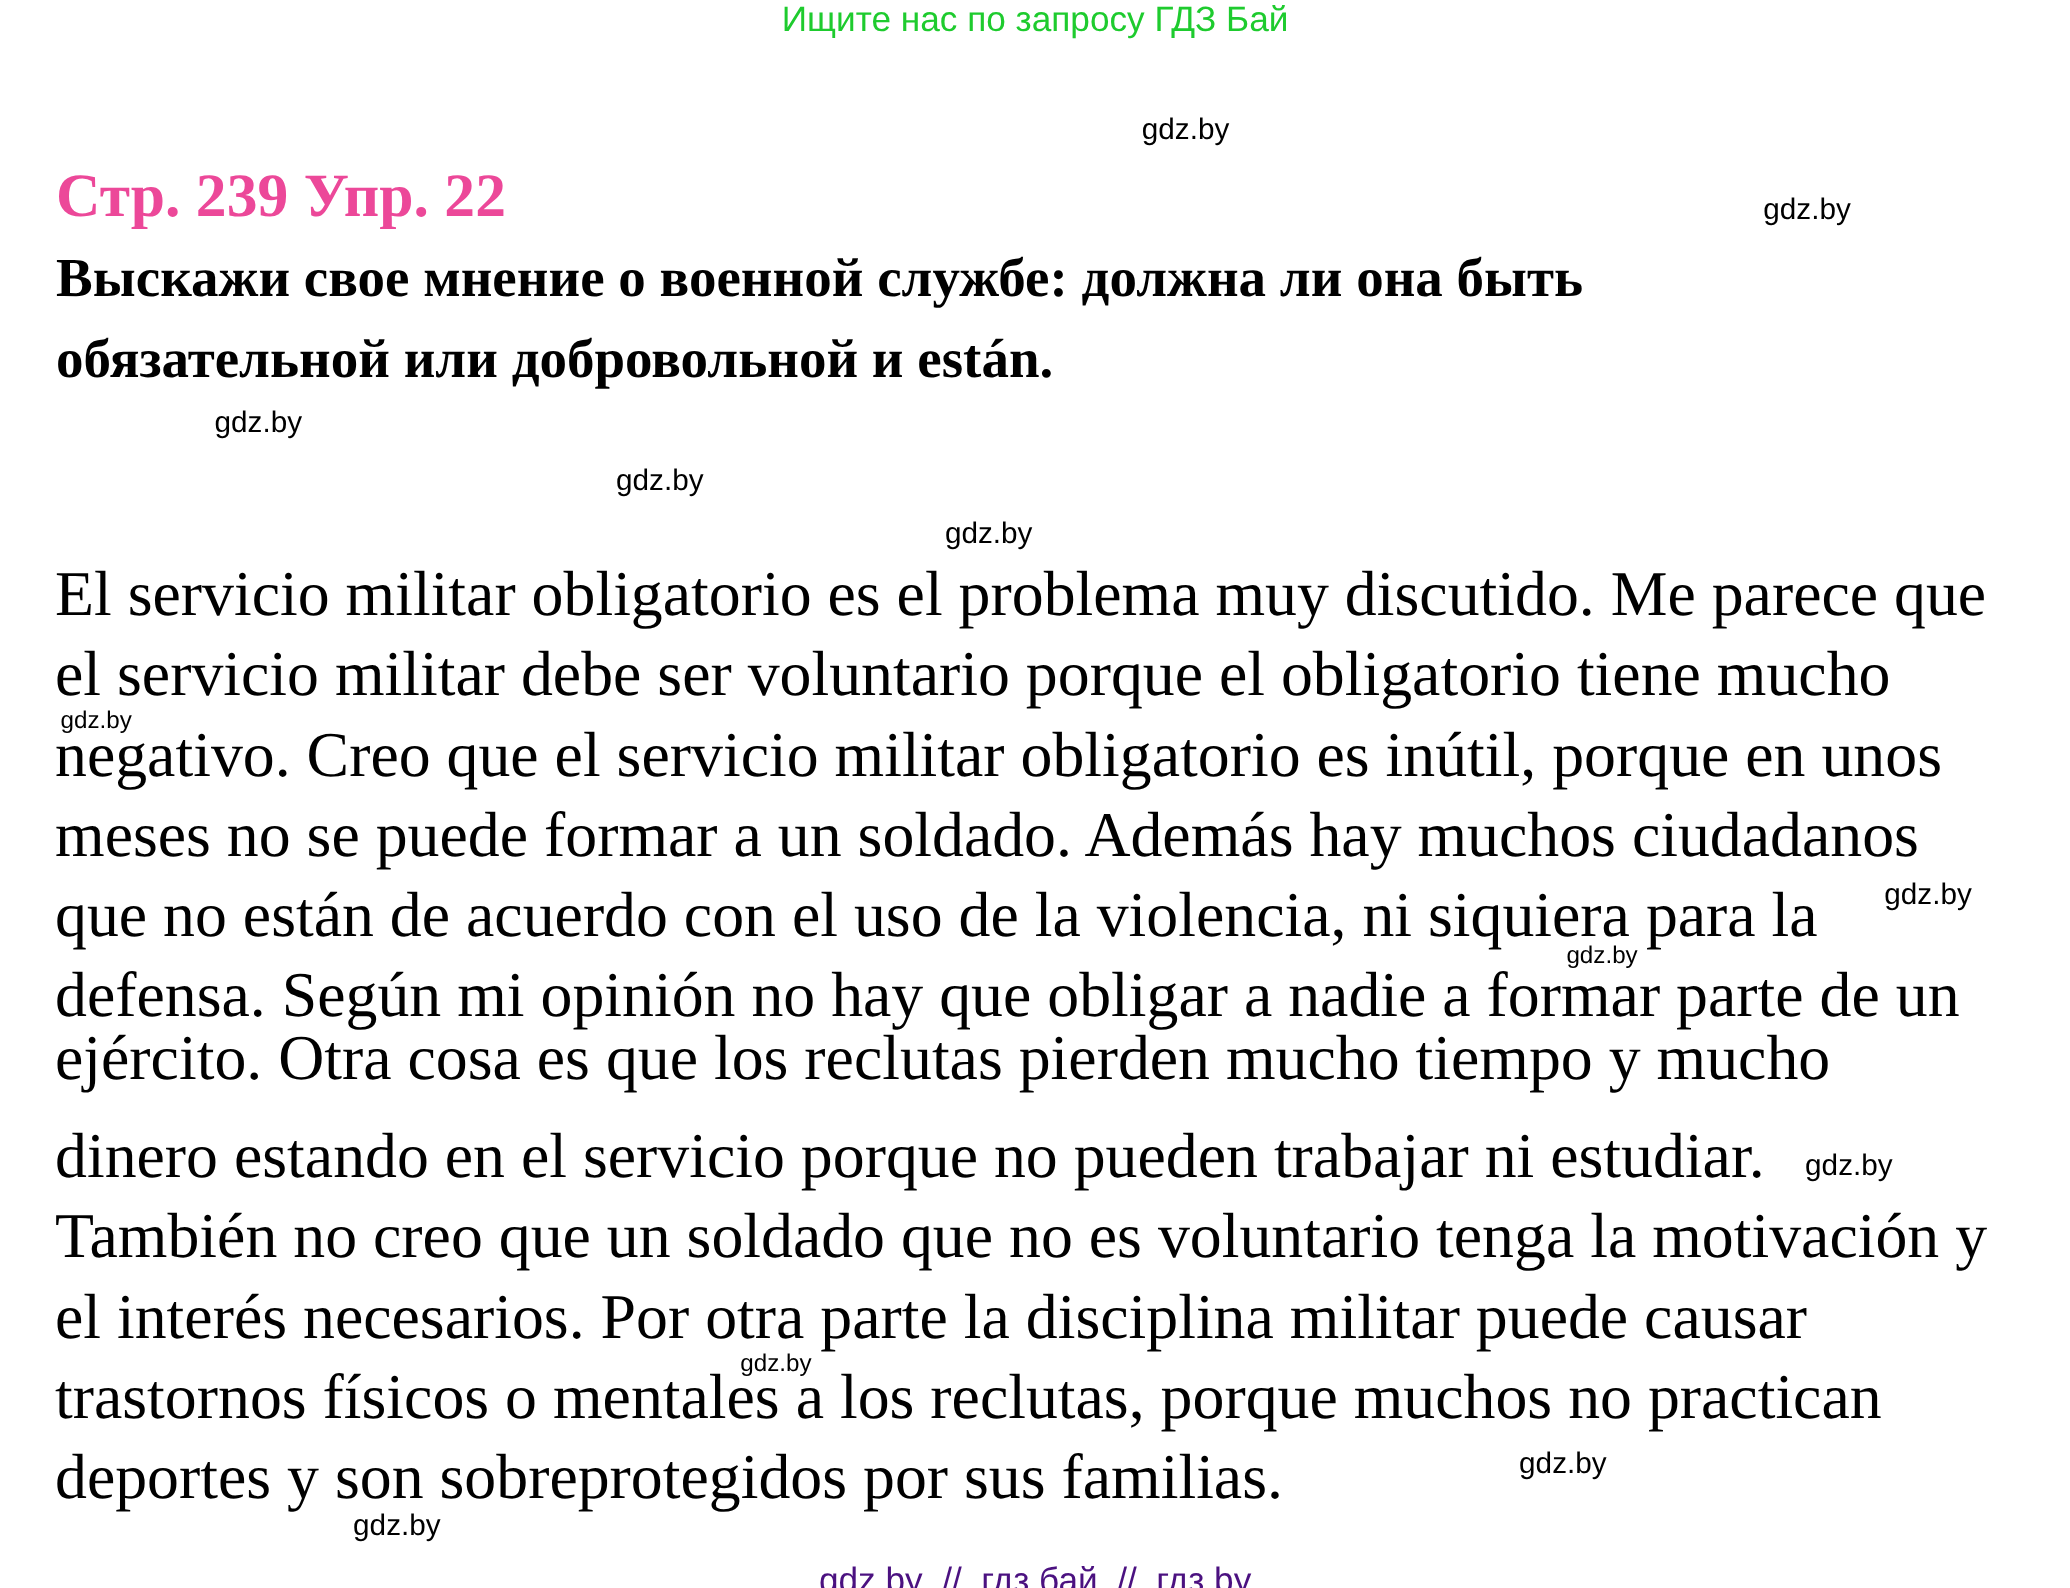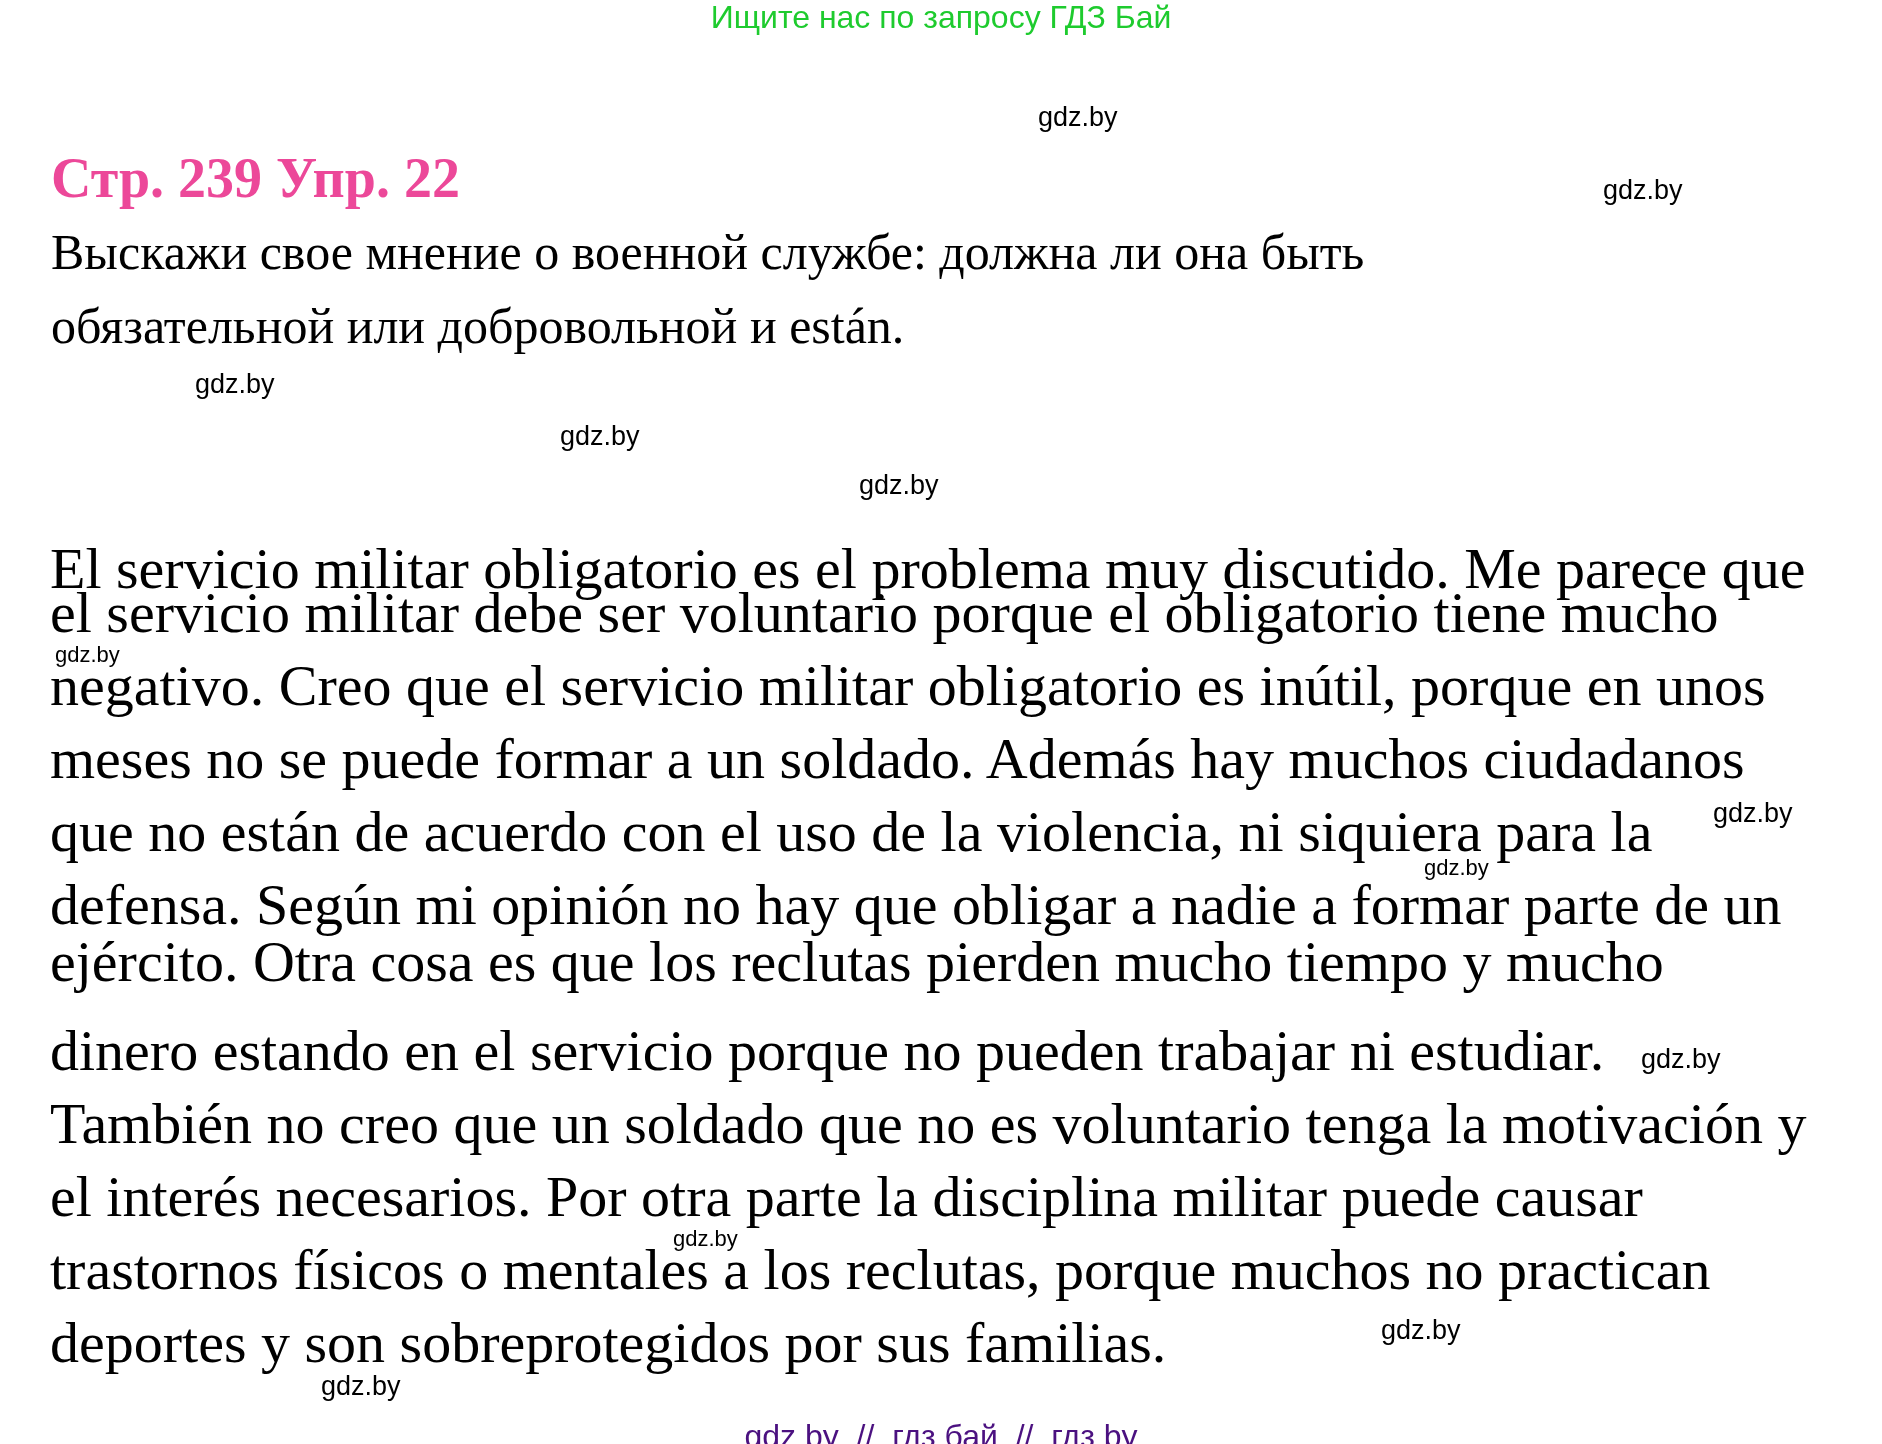--- a/index.html
+++ b/index.html
@@ -1,20 +1,20 @@
 <!DOCTYPE html>
 <html><head>
 <meta charset="utf-8">
 <style>
   html, body { margin:0; padding:0; background:#ffffff; }
   body { width:1882px; height:1444px; position:relative; overflow:hidden; }
   .abs { position:absolute; white-space:nowrap; }
   .banner { left:0; width:1882px; top:0; text-align:center; font-family:"Liberation Sans", sans-serif; font-size:32px; line-height:34px; }
   .title { left:51px; top:148px; font-family:"Liberation Serif", serif; font-weight:bold; font-size:56px; line-height:60px; color:#ec4899; }
-  .question { left:51px; font-family:"Liberation Serif", serif; font-weight:normal; font-size:50px; line-height:60px; color:#000; }
+  .question { left:51px; font-family:"Liberation Serif", serif; font-weight:bold; font-size:50px; line-height:60px; color:#000; }
   .body-line { left:50px; font-family:"Liberation Serif", serif; font-size:58px; line-height:70px; color:#000; }
   .wm { font-family:"Liberation Sans", sans-serif; font-size:27px; line-height:30px; color:#000; }
   .wm-small { font-family:"Liberation Sans", sans-serif; font-size:22px; line-height:24px; color:#000; }
   .footer { left:0; width:1882px; top:1418px; text-align:center; font-family:"Liberation Sans", sans-serif; font-size:32px; line-height:36px; }
 </style>
 </head>
 <body>
 
 <div class="abs banner" style="color:#1ecb2e; top:0px;">Ищите нас по запросу ГДЗ Бай</div>
 
@@ -24,21 +24,21 @@
 
 <div class="abs wm" style="left:1603px; top:175px;">gdz.by</div>
 
 <div class="abs question" style="top:222px;">Выскажи свое мнение о военной службе: должна ли она быть</div>
 <div class="abs question" style="top:296px;">обязательной или добровольной и están.</div>
 
 <div class="abs wm" style="left:195px; top:369px;">gdz.by</div>
 <div class="abs wm" style="left:560px; top:421px;">gdz.by</div>
 <div class="abs wm" style="left:859px; top:470px;">gdz.by</div>
 
-<div class="abs body-line" style="top:534px;">El servicio militar obligatorio es el problema muy discutido. Me parece que</div>
+<div class="abs body-line" style="top:505px;">El servicio militar obligatorio es el problema muy discutido. Me parece que</div>
 <div class="abs body-line" style="top:578px;">el servicio militar debe ser voluntario porque el obligatorio tiene mucho</div>
 <div class="abs wm-small" style="left:55px; top:643px;">gdz.by</div>
 <div class="abs body-line" style="top:651px;">negativo. Creo que el servicio militar obligatorio es inútil, porque en unos</div>
 <div class="abs body-line" style="top:724px;">meses no se puede formar a un soldado. Además hay muchos ciudadanos</div>
 <div class="abs body-line" style="top:797px;">que no están de acuerdo con el uso de la violencia, ni siquiera para la</div>
 <div class="abs wm" style="left:1713px; top:798px;">gdz.by</div>
 <div class="abs wm-small" style="left:1424px; top:856px;">gdz.by</div>
 <div class="abs body-line" style="top:870px;">defensa. Según mi opinión no hay que obligar a nadie a formar parte de un</div>
 <div class="abs body-line" style="top:927px;">ejército. Otra cosa es que los reclutas pierden mucho tiempo y mucho</div>
 <div class="abs body-line" style="top:1016px;">dinero estando en el servicio porque no pueden trabajar ni estudiar.</div>

